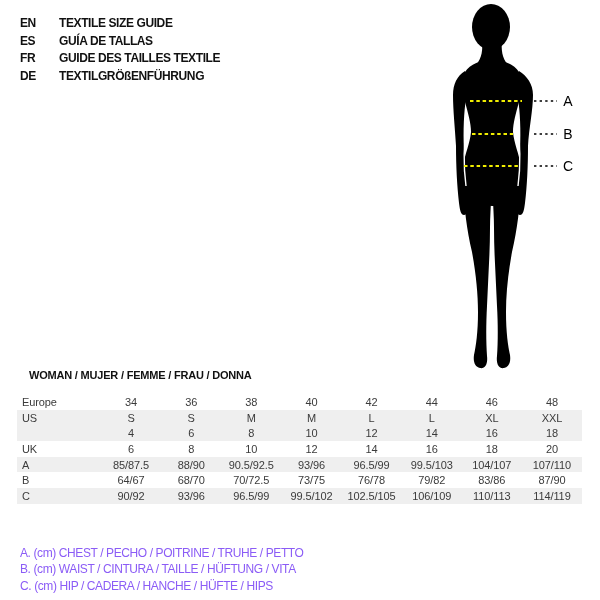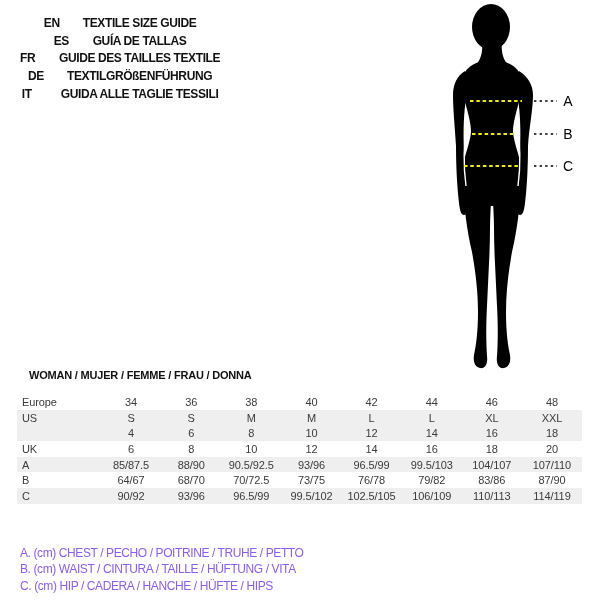--- a/index.html
+++ b/index.html
@@ -4,21 +4,21 @@
 <style>
   html,body { margin:0; padding:0; }
   body {
     width:600px; height:600px; background:#ffffff; position:relative;
     overflow:hidden; font-family:"Liberation Sans", sans-serif;
     -webkit-font-smoothing:antialiased;
   }
 
   
   .lang-list { position:absolute; left:20px; top:14px; }
-  .lang-row { display:flex; align-items:center; height:17.7px;justify-content:center; }
+  .lang-row { display:flex; align-items:center; height:17.7px; }
   .lang-code, .lang-text {
     font-size:12px; font-weight:bold; color:#111; letter-spacing:-0.4px;
     white-space:nowrap;
   }
   .lang-code { width:39px; }
 
   
   .figure-wrap { position:absolute; left:420px; top:0; width:160px; height:375px; }
   .marker-label {
     position:absolute; left:560px; width:16px; text-align:center;
@@ -69,24 +69,20 @@
     <span class="lang-code">ES</span>
     <span class="lang-text">GUÍA DE TALLAS</span>
   </div>
   <div class="lang-row">
     <span class="lang-code">FR</span>
     <span class="lang-text">GUIDE DES TAILLES TEXTILE</span>
   </div>
   <div class="lang-row">
     <span class="lang-code">DE</span>
     <span class="lang-text">TEXTILGRÖßENFÜHRUNG</span>
-  </div>
-  <div class="lang-row">
-    <span class="lang-code">IT</span>
-    <span class="lang-text">GUIDA ALLE TAGLIE TESSILI</span>
   </div>
 </div>
 
 <div class="figure-wrap">
   <svg width="160" height="375" viewBox="0 0 160 375">
     <g fill="#000000">
 
       <ellipse cx="71" cy="27" rx="19" ry="23"></ellipse>
 
       <path d="M62,38 C63,50 62,58 56,65 L88,65 C82,58 81,50 82,38 Z"></path>

